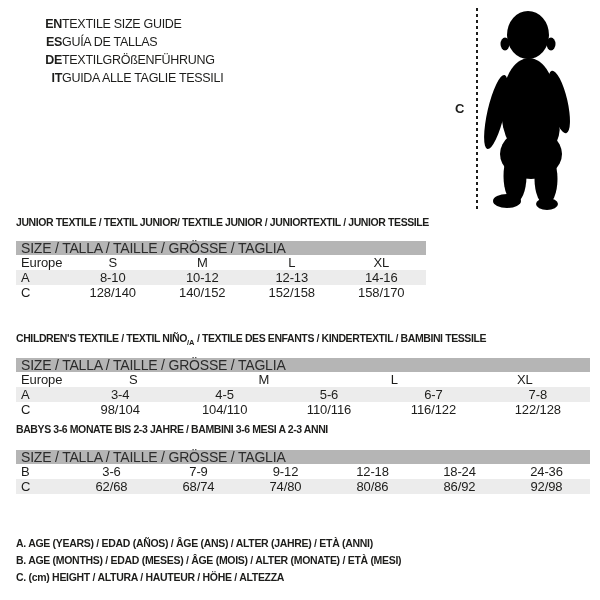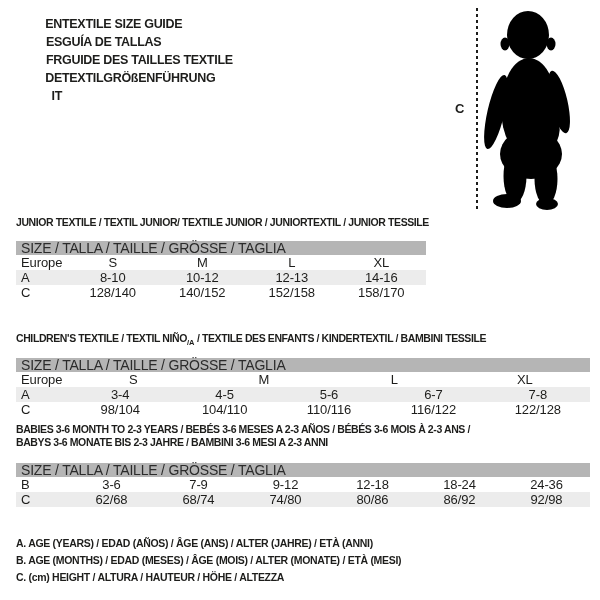--- a/index.html
+++ b/index.html
@@ -13,21 +13,21 @@
     font-family:"Liberation Sans", sans-serif;
     color:var(--ink);
     position:relative;overflow:hidden;
   }
   .page{position:absolute;inset:0;background:#fff;}
 
   
   .lang-block{position:absolute;left:22px;top:15px;}
   .lang-row{display:flex;height:18px;line-height:18px;}
   .lang-code{width:40px;font-weight:bold;font-size:12.5px;letter-spacing:-0.3px;text-align:right;}
-  .lang-text{font-weight:bold;font-size:12.5px;letter-spacing:-0.3px;white-space:nowrap;text-align:right;}
+  .lang-text{font-weight:normal;font-size:12.5px;letter-spacing:-0.3px;white-space:nowrap;text-align:right;}
 
   
   .height-line{
     position:absolute;left:476px;top:8px;width:2px;height:201px;
     background-image:repeating-linear-gradient(to bottom,var(--ink) 0px,var(--ink) 3px,transparent 3px,transparent 6px);
   }
   .height-label{position:absolute;left:455px;top:101px;font-size:13px;font-weight:600;}
   .baby{position:absolute;left:482px;top:6px;width:92px;height:204px;}
   .baby ellipse{fill:#000;}
 
@@ -63,29 +63,26 @@
   <div class="lang-block">
     <div class="lang-row">
       <span class="lang-code">EN</span>
       <span class="lang-text">TEXTILE SIZE GUIDE</span>
     </div>
     <div class="lang-row">
       <span class="lang-code">ES</span>
       <span class="lang-text">GUÍA DE TALLAS</span>
     </div>
     <div class="lang-row">
-      <span class="lang-code">FR</span>
-      <span class="lang-text">GUIDE DES TAILLES TEXTILE</span>
-    </div>
-    <div class="lang-row">
       <span class="lang-code">DE</span>
       <span class="lang-text">TEXTILGRÖßENFÜHRUNG</span>
     </div>
     <div class="lang-row">
       <span class="lang-code">IT</span>
+      <span class="lang-text">GUIDA ALLE TAGLIE TESSILI</span>
     </div>
   </div>
 
   <div class="height-line"></div>
   <div class="height-label">C</div>
   <svg class="baby" viewBox="0 0 92 204" aria-hidden="true">
     <ellipse cx="46" cy="29" rx="21" ry="24"></ellipse>
     <ellipse cx="23" cy="38" rx="4.5" ry="6.5"></ellipse>
     <ellipse cx="69" cy="38" rx="4.5" ry="6.5"></ellipse>
     <ellipse cx="47" cy="102" rx="28" ry="50"></ellipse>
@@ -147,21 +144,20 @@
       <span class="lbl">C</span>
       <span class="cell">98/104</span>
       <span class="cell">104/110</span>
       <span class="cell">110/116</span>
       <span class="cell">116/122</span>
       <span class="cell">122/128</span>
     </div>
   </section>
 
   <section class="tbl t3">
-    <h3 class="tbl-title">BABIES 3-6 MONTH TO 2-3 YEARS / BEBÉS 3-6 MESES A 2-3 AÑOS / BÉBÉS 3-6 MOIS À 2-3 ANS /</h3>
     <h3 class="tbl-title">BABYS 3-6 MONATE BIS 2-3 JAHRE / BAMBINI 3-6 MESI A 2-3 ANNI</h3>
     <div class="size-bar">SIZE / TALLA / TAILLE / GRÖSSE / TAGLIA</div>
     <div class="row">
       <span class="lbl">B</span>
       <span class="cell">3-6</span>
       <span class="cell">7-9</span>
       <span class="cell">9-12</span>
       <span class="cell">12-18</span>
       <span class="cell">18-24</span>
       <span class="cell">24-36</span>

